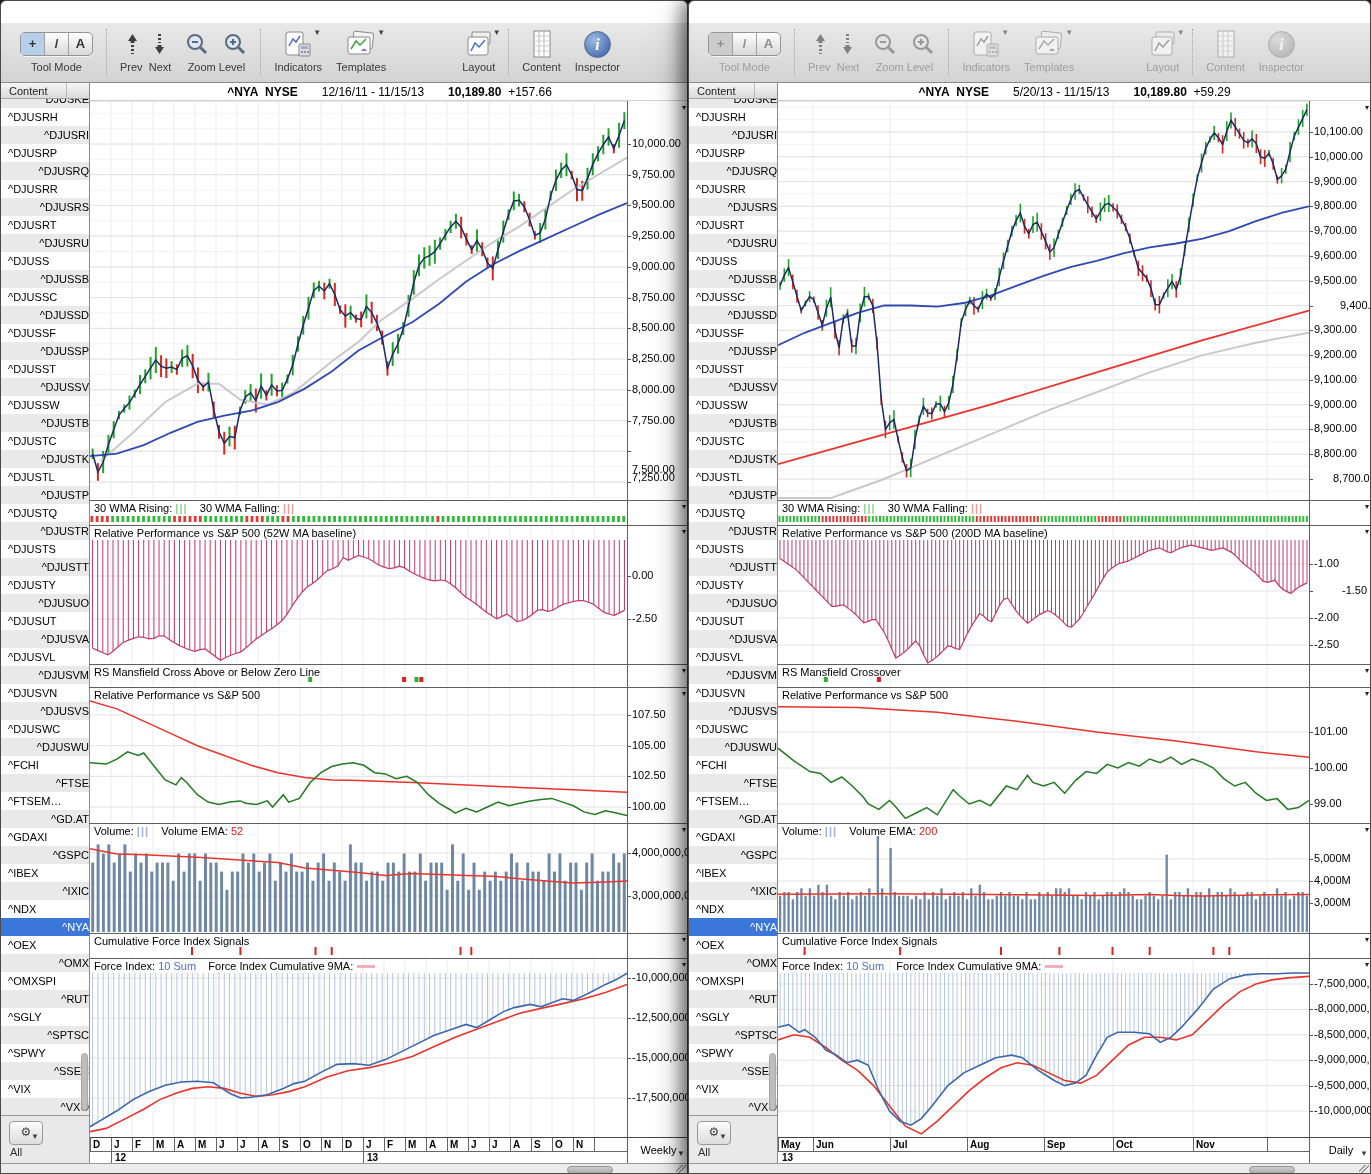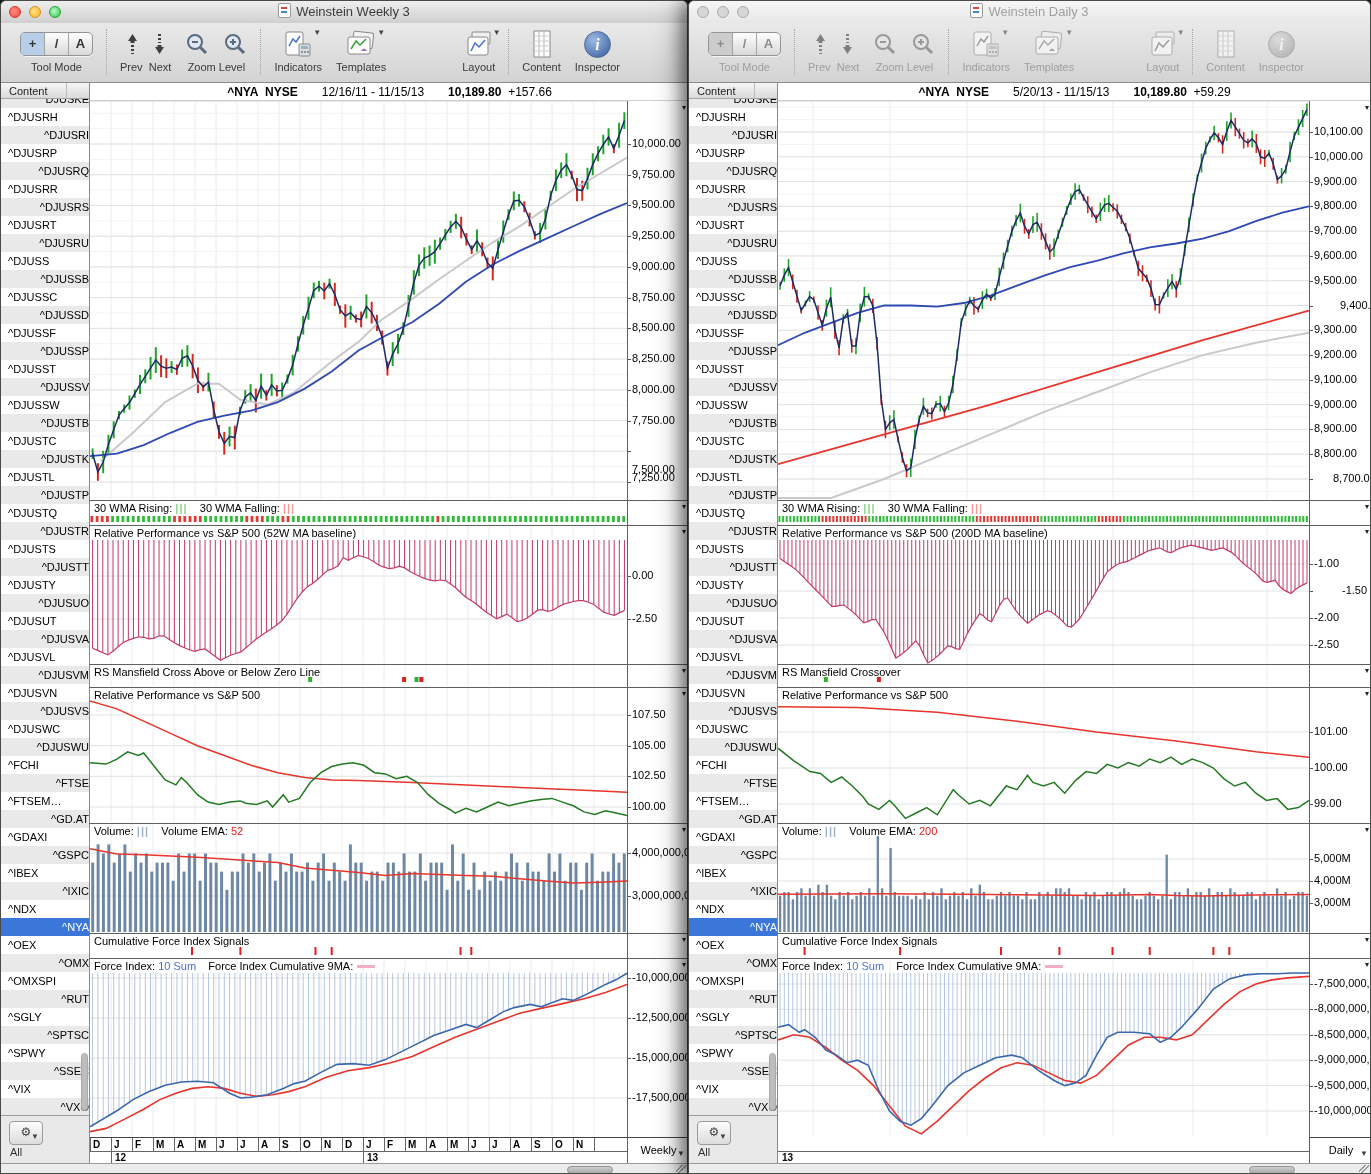--- a/index.html
+++ b/index.html
@@ -91,26 +91,20 @@
   .scrollstrip{position:absolute;top:1162px;left:0;right:0;height:12px;background:#ececec;border-top:1px solid #9a9a9a;}
   .hthumb{position:absolute;top:2px;width:46px;height:8px;border-radius:4px;background:linear-gradient(#cfcfcf,#a9a9a9);border:1px solid #949494;box-sizing:border-box;}
   .grip{position:absolute;right:1px;top:1px;width:10px;height:10px;
     background:linear-gradient(135deg,transparent 0 4px,#9a9a9a 4px 5px,transparent 5px 7px,#9a9a9a 7px 8px,transparent 8px);}
   svg{display:block;}
 </style>
 </head>
 <body>
 
 <div class="window" id="win0">
-  <div class="titlebar">
-    <div class="tl red"></div>
-    <div class="tl yel"></div>
-    <div class="tl grn"></div>
-    <div class="title"><span class="doc-ico"></span><span>Weinstein Weekly 3</span></div>
-  </div>
   <div class="toolbar">
     <div class="tbgroup">
       <div class="tbrow">
           <div class="seg">
         <span class="on">+</span>
         <span>/</span>
         <span>A</span>
       </div>
         </div>
       <div class="tblabel">Tool Mode</div>
@@ -1145,26 +1139,20 @@
 <div class="sep" style="top: 499px; width: 600px;"></div>
     <div class="sep" style="top: 524px; width: 600px;"></div>
     <div class="sep" style="top: 663px; width: 600px;"></div>
     <div class="sep" style="top: 686px; width: 600px;"></div>
     <div class="sep" style="top: 822px; width: 600px;"></div>
     <div class="sep" style="top: 932px; width: 600px;"></div>
     <div class="sep" style="top: 957px; width: 600px;"></div>
   </div>
 
 <div class="window inactive" id="win1">
-  <div class="titlebar">
-    <div class="tl red"></div>
-    <div class="tl yel"></div>
-    <div class="tl grn"></div>
-    <div class="title"><span class="doc-ico"></span><span>Weinstein Daily 3</span></div>
-  </div>
   <div class="toolbar">
     <div class="tbgroup">
       <div class="tbrow">
           <div class="seg">
         <span class="on">+</span>
         <span>/</span>
         <span>A</span>
       </div>
         </div>
       <div class="tblabel">Tool Mode</div>
@@ -2222,20 +2210,30 @@
       <div class="parrow" style="top: 103px;">▾</div>
       <div class="parrow" style="top: 502px;">▾</div>
       <div class="parrow" style="top: 527px;">▾</div>
       <div class="parrow" style="top: 666px;">▾</div>
       <div class="parrow" style="top: 689px;">▾</div>
       <div class="parrow" style="top: 825px;">▾</div>
       <div class="parrow" style="top: 935px;">▾</div>
       <div class="parrow" style="top: 960px;">▾</div>
     </div>
   <div class="vax" style="left:620px"></div>
+  <div class="mrow" id="months1" style="left:89px;width:531px;">
+      <div class="mcell" style="left: 0px; width: 35px;">May</div>
+      <div class="mcell" style="left: 35px; width: 77px;">Jun</div>
+      <div class="mcell" style="left: 112px; width: 77px;">Jul</div>
+      <div class="mcell" style="left: 189px; width: 77px;">Aug</div>
+      <div class="mcell" style="left: 266px; width: 69px;">Sep</div>
+      <div class="mcell" style="left: 335px; width: 80px;">Oct</div>
+      <div class="mcell" style="left: 415px; width: 74px;">Nov</div>
+      <div class="mcell" style="left: 489px; width: 42px;"></div>
+    </div>
   <div class="yrow" id="years1" style="left:89px;width:531px;">
       <div class="ylab" style="left: 4px;">13</div>
     </div>
   <div class="tfbox iconwrap" style="left:620px;width:63px;"><span>Daily</span><span class="ddcaret">▼</span></div>
   <div class="scrollstrip">
     <div class="hthumb" style="left:560px"></div>
     <div class="grip"></div>
   </div>
 <div class="sep" style="top: 499px; width: 595px;"></div>
     <div class="sep" style="top: 524px; width: 595px;"></div>

